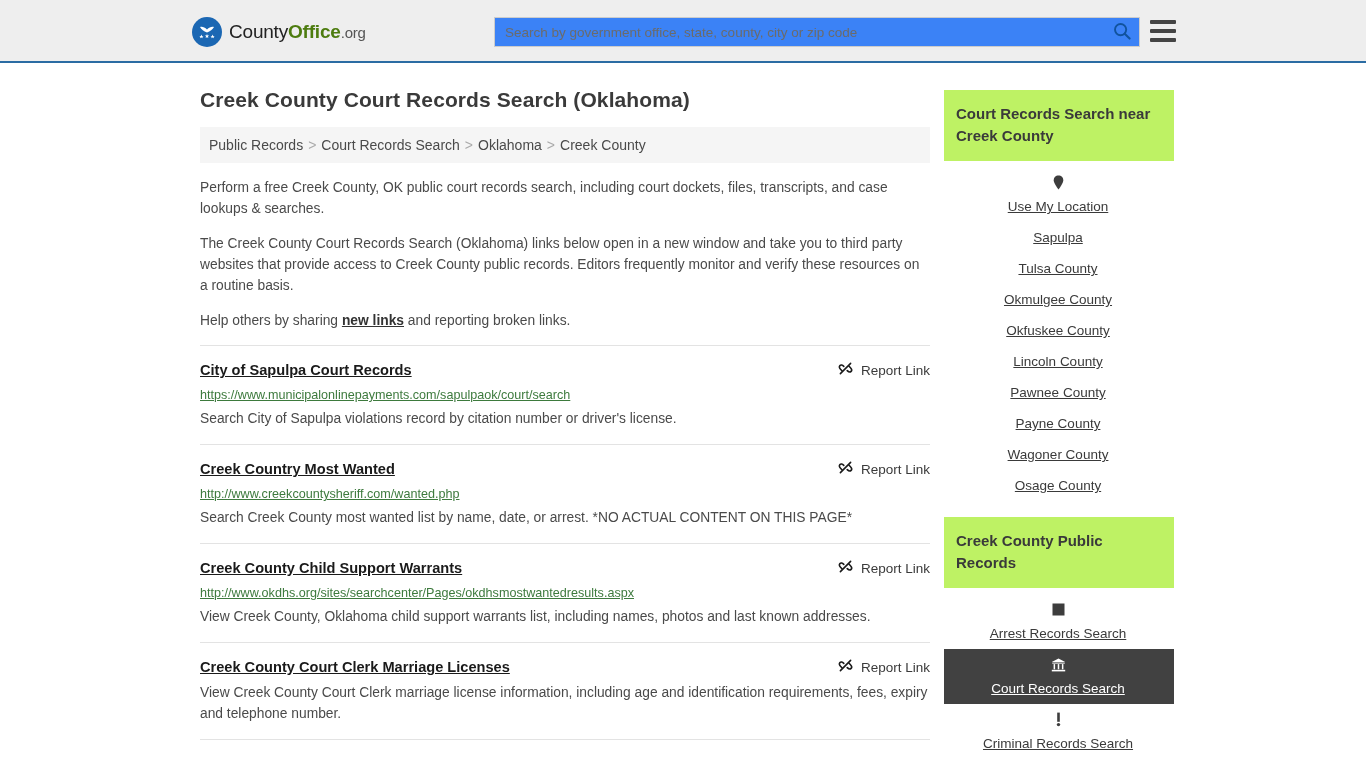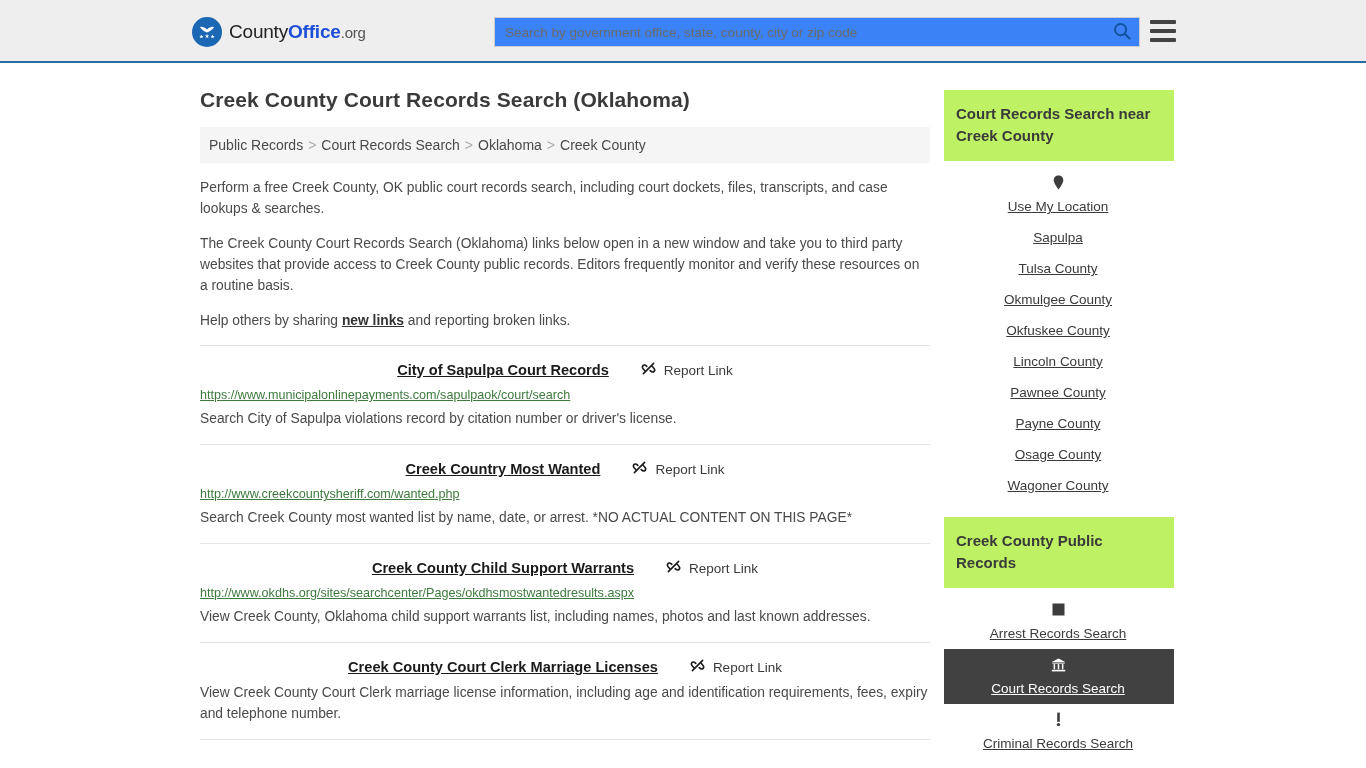--- a/index.html
+++ b/index.html
@@ -42,21 +42,21 @@
     flex: 0 0 auto;
   }
   .logo-mark svg { display: block; }
   .logo-text {
     font-size: 19px;
     letter-spacing: -0.2px;
     color: #222222;
     font-weight: 400;
     white-space: nowrap;
   }
-  .logo-text .bold { color: #1d4ed8; font-weight: 700; }
+  .logo-text .bold { color: #4d7c0f; font-weight: 700; }
   .logo-text .org { font-size: 15px; color: #555555; }
 
   .search-wrap {
     position: absolute;
     left: 494px;
     top: 17px;
     width: 646px;
     height: 30px;
     background: #3b82f6;
     border: 1px solid #cccccc;
@@ -153,21 +153,21 @@
   
   .result {
     border-top: 1px solid #e3e3e3;
     padding: 14px 0 15px 0;
     position: relative;
   }
   .result:first-of-type { border-top: 1px solid #e3e3e3; }
   .result-head {
     display: flex;
     align-items: flex-start;
-    justify-content: center;
+    justify-content: space-between;
     gap: 11px;
   }
   .result-title {
     font-size: 14.6px;
     font-weight: 700;
     color: #1a1a1a;
     text-decoration: underline;
     line-height: 20px;
     cursor: pointer;
   }
@@ -393,24 +393,24 @@
           <div class="side-item plain">
             <span class="side-label">Lincoln County</span>
           </div>
           <div class="side-item plain">
             <span class="side-label">Pawnee County</span>
           </div>
           <div class="side-item plain">
             <span class="side-label">Payne County</span>
           </div>
           <div class="side-item plain">
+            <span class="side-label">Wagoner County</span>
+          </div>
+          <div class="side-item plain">
             <span class="side-label">Osage County</span>
-          </div>
-          <div class="side-item plain">
-            <span class="side-label">Wagoner County</span>
           </div>
         </div>
       </div>
 
       <div class="side-box" style="margin-top:16px;">
         <div class="side-head">Creek County Public Records</div>
         <div class="side-list">
 
           <div class="side-item">
             <span class="ic">

